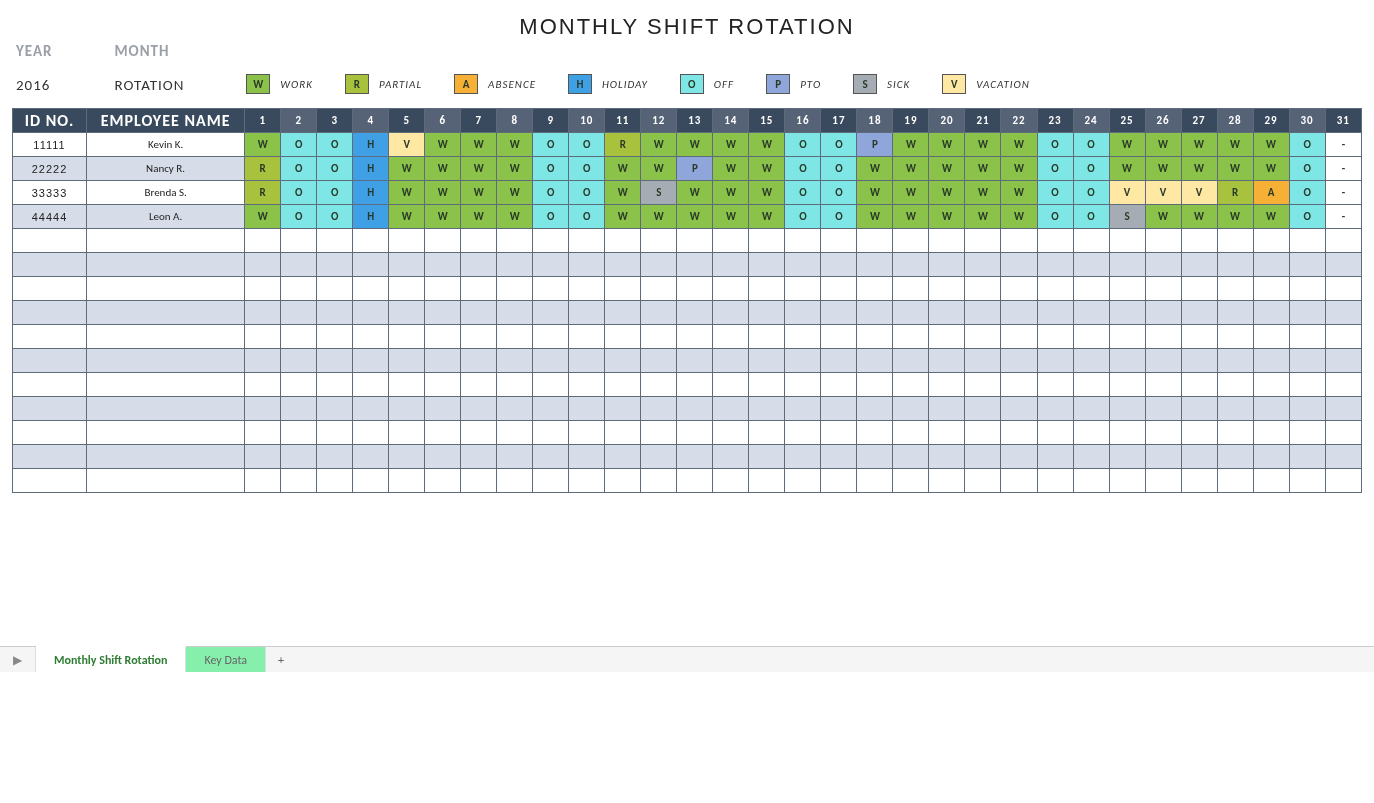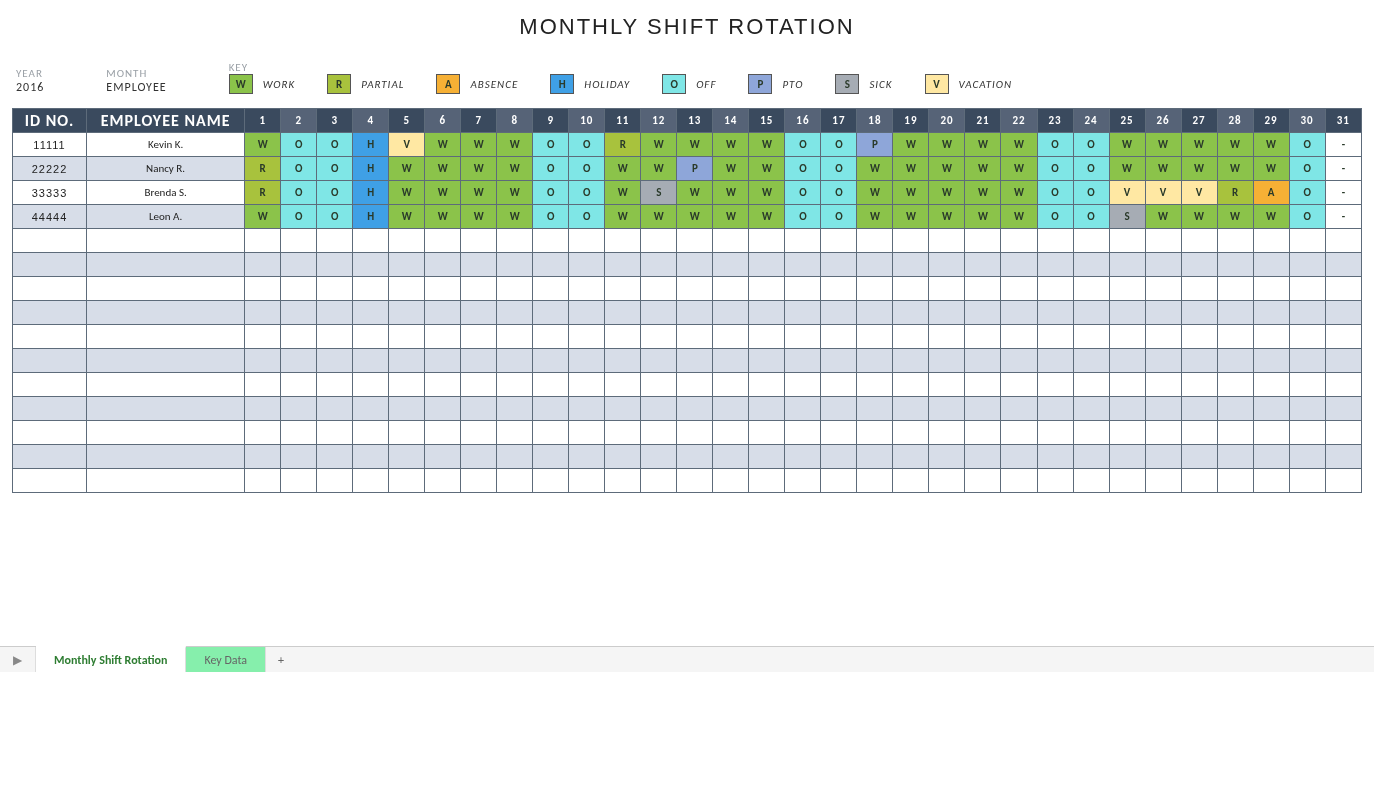--- a/index.html
+++ b/index.html
@@ -3,22 +3,22 @@
 <meta charset="utf-8">
 <style>
   * { box-sizing: border-box; }
   html, body { margin: 0; padding: 0; font-family: "Gill Sans", "Gill Sans MT", Calibri, sans-serif; font-size: 12px; color: #222; background:#fff; }
   .page { width: 1374px; height: 672px; position: relative; overflow: hidden; }
   .content { padding: 8px 12px 0 12px; }
   h1.title { text-align: center; font-weight: 500; letter-spacing: 2px; font-size: 22px; margin: 6px 0 10px 0; font-family: "Gill Sans", "Gill Sans MT", sans-serif; }
   .meta-row { display: flex; align-items: flex-end; gap: 0; padding-left: 4px; height: 44px; }
   .meta-block { margin-right: 62px; }
   .meta-block.key-block { margin-right: 0; flex: 1; }
-  .meta-label { font-size: 11px; letter-spacing: 1px; color: #9aa0a6; margin-bottom: 0; }
-  .meta-value { font-size: 12px; letter-spacing: 1px; color: #333; }
+  .meta-label { font-size: 15px; letter-spacing: 1px; color: #9aa0a6; margin-bottom: 16px; font-weight: bold; }
+  .meta-value { font-size: 15px; letter-spacing: 1px; color: #333; }
   .key-items { display: flex; gap: 32px; align-items: center; flex-wrap: nowrap; }
   .key-item { display: flex; align-items: center; gap: 10px; }
   .swatch { width: 24px; height: 20px; border: 1px solid #555; display: flex; align-items: center; justify-content: center; font-weight: 600; font-size: 11px; color: #2a3a2a; }
   .key-text { font-size: 11px; letter-spacing: 1px; color: #333; font-style: italic; }
 
   table.grid { border-collapse: collapse; width: 100%; table-layout: fixed; margin-top: 14px; }
   table.grid th, table.grid td { border: 1px solid #5d6b7a; height: 24px; padding: 0; text-align: center; font-size: 11px; }
   table.grid th { background: #3a4a5e; color: #fff; font-weight: 600; letter-spacing: 1px; font-size: 16px; }
   table.grid th.day { background: #566377; font-size: 11px; }
   table.grid th.day.dark { background: #3a4a5e; }
@@ -55,24 +55,23 @@
 
 <h1 class="title">MONTHLY SHIFT ROTATION</h1>
 
 <div class="meta-row">
   <div class="meta-block">
     <div class="meta-label">YEAR</div>
     <div class="meta-value">2016</div>
   </div>
   <div class="meta-block">
     <div class="meta-label">MONTH</div>
-    <div class="meta-value">EMPLOYEE</div>
+    <div class="meta-value">ROTATION</div>
   </div>
   <div class="meta-block key-block">
-    <div class="meta-label">KEY</div>
     <div class="key-items" id="key-items">
             <div class="key-item">
               <div class="swatch" style="background: rgb(139, 195, 74);">W</div>
               <div class="key-text">WORK</div>
             </div>
             <div class="key-item">
               <div class="swatch" style="background: rgb(168, 194, 61);">R</div>
               <div class="key-text">PARTIAL</div>
             </div>
             <div class="key-item">

